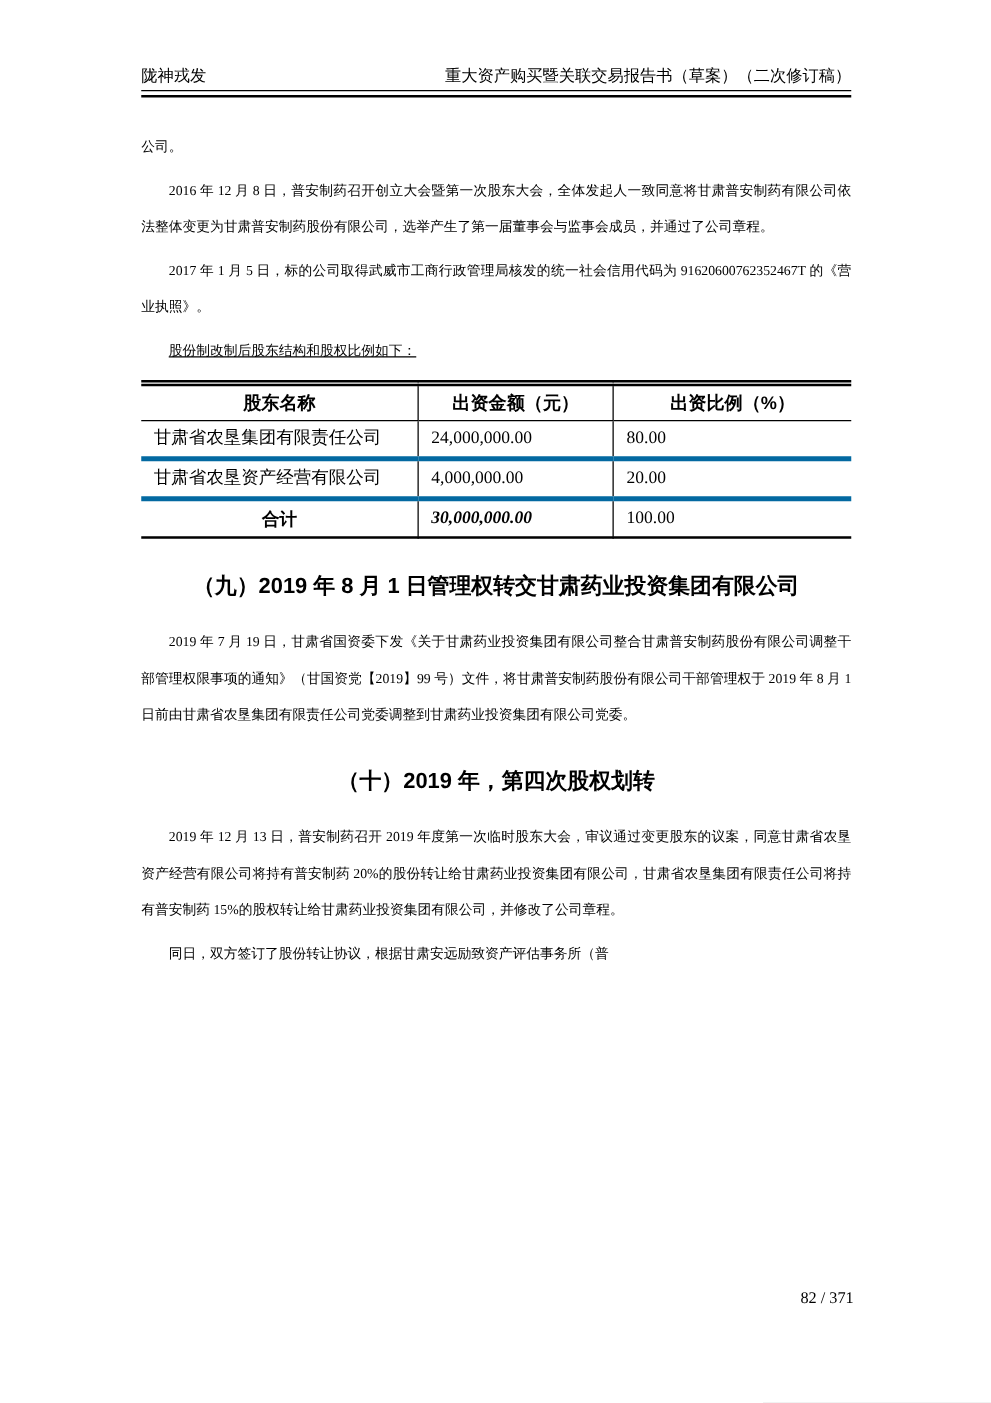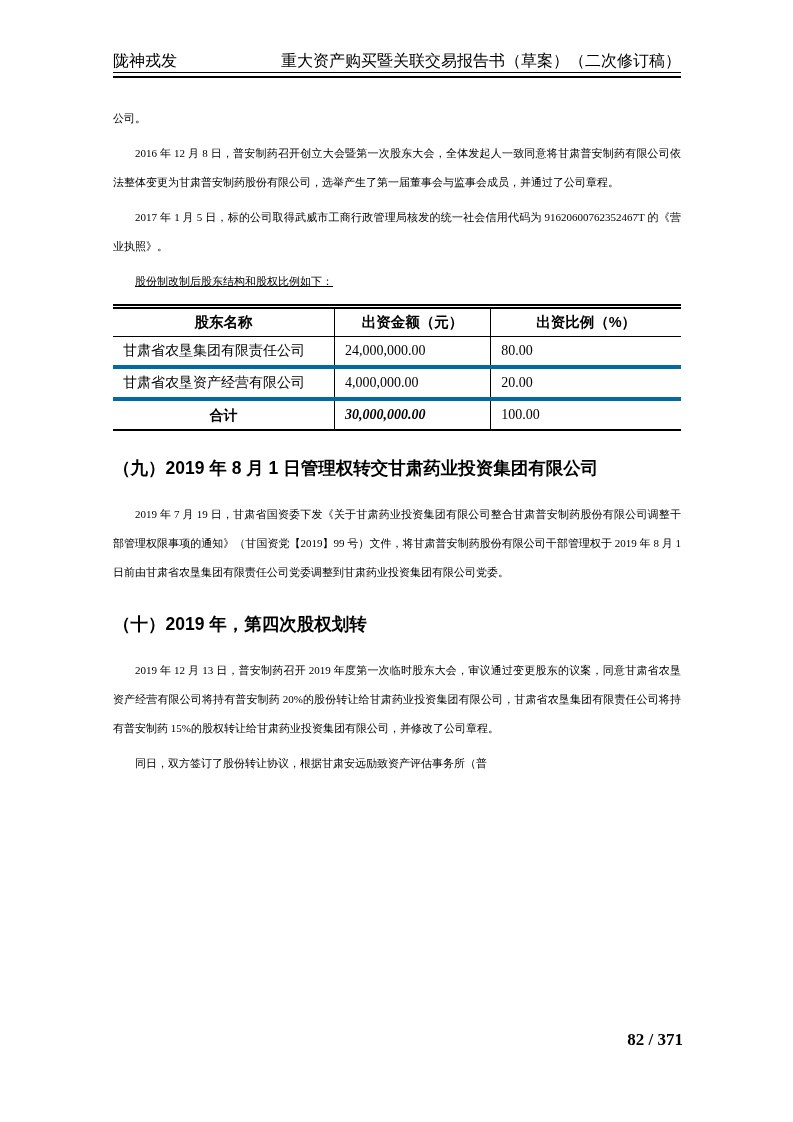--- a/index.html
+++ b/index.html
@@ -11,21 +11,21 @@
     overflow:hidden;
     color:#000;
     font-family:"Liberation Serif","DejaVu Serif",serif;
   }
   .margins { padding:0 112px 0 113px; }
 
   
   .header {
     display:flex; justify-content:space-between; align-items:flex-end;
     padding-top:53px;
-    font-size:16px; line-height:16px;
+    font-size:13px; line-height:16px;
   }
   .header-rule {
     margin-top:3px;
     height:3px;
     border-top:1px solid #000;
     border-bottom:2.2px solid #000;
   }
 
   
   .body p {
@@ -73,29 +73,29 @@
   tr.total-row td.cell-strong { font-weight:bold;font-style:italic; }
   .col-1 { width:39%; } .col-2 { width:27.5%; } .col-3 { width:33.5%; }
 
   
   h2.sec {
     font-family:"Liberation Sans","DejaVu Sans",sans-serif;
     font-weight:bold;
     font-size:17.5px;
     line-height:25px;
     margin:25px 0 19px 0;
-    text-align:left;
+    text-align:center;
   }
 
   
   .footer {
     position:absolute;
     right:110px; top:1030px;
-    font-size:17px;
-    font-weight:bold;
+    font-size:13px;
+    font-weight:normal;
   }
 </style>
 </head>
 <body>
 
 <div class="page">
   <div class="margins">
 
     <div class="header">
       <span>陇神戎发</span>

